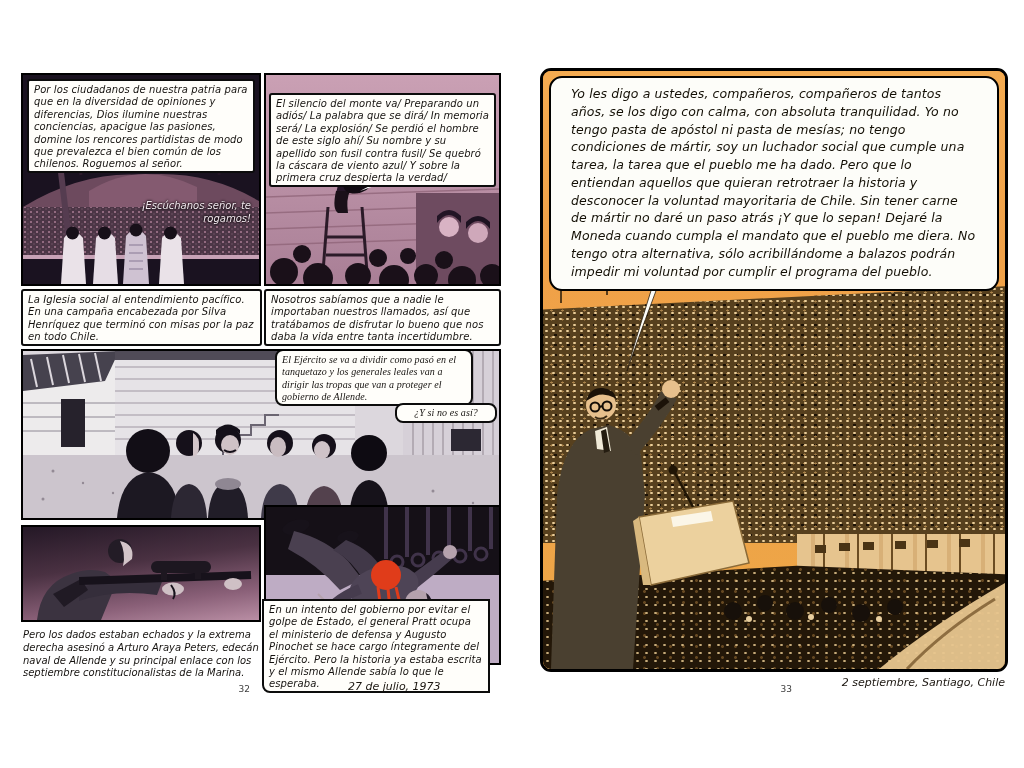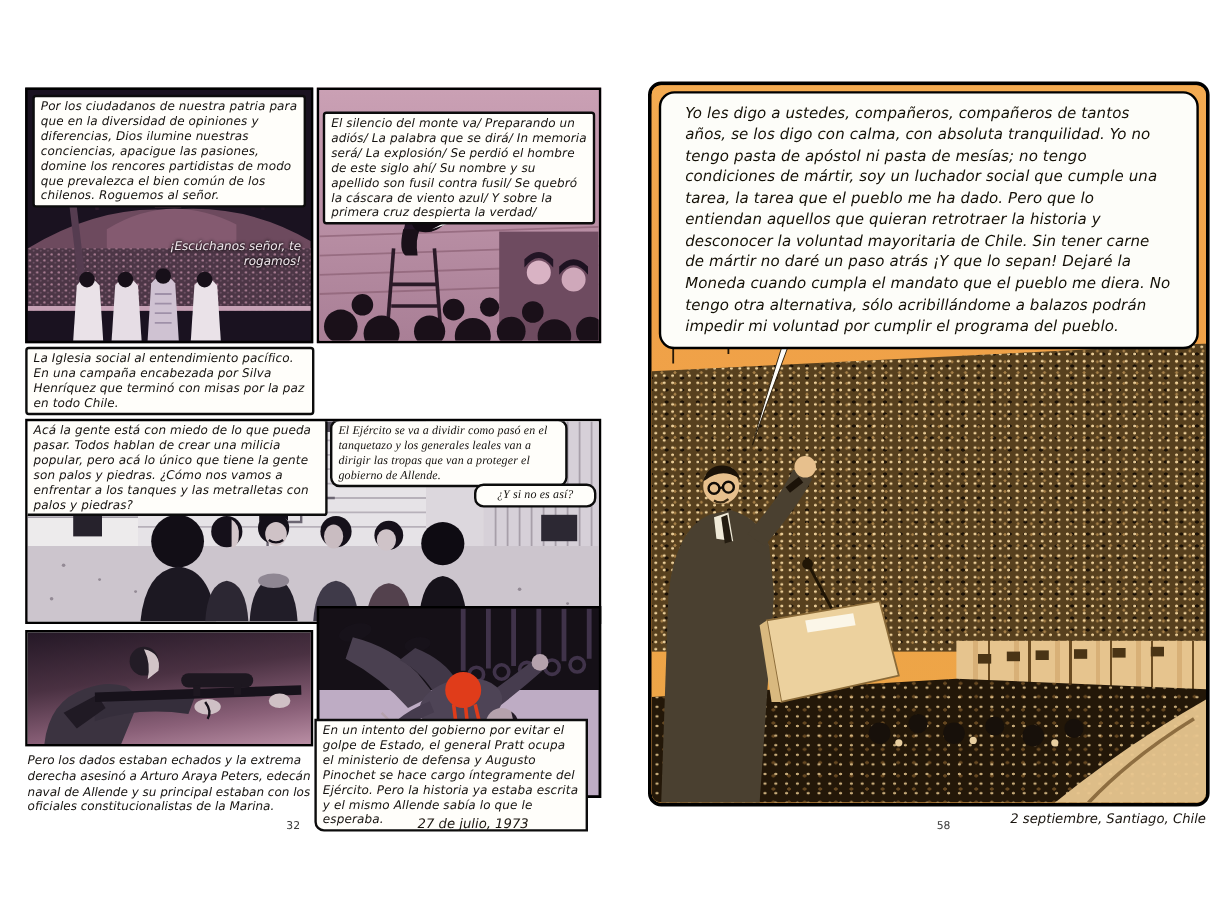--- a/index.html
+++ b/index.html
@@ -154,20 +154,21 @@
           <circle cx="196" cy="205" r="14"></circle>
         <circle cx="226" cy="201" r="12"></circle>
         <circle cx="36" cy="179" r="9"></circle>
           <circle cx="112" cy="183" r="9"></circle>
           <circle cx="142" cy="181" r="8"></circle>
         <circle cx="178" cy="185" r="9"></circle>
       </g>
     </svg>
     <div class="cap" style="left:3px;top:3px;width:227px;margin-top:15px;">El silencio del monte va/ Preparando un adiós/ La palabra que se dirá/ In memoria será/ La explosión/ Se perdió el hombre de este siglo ahí/ Su nombre y su apellido son fusil contra fusil/ Se quebró la cáscara de viento azul/ Y sobre la primera cruz despierta la verdad/</div>
   </div>
+  <div class="cap" style="left:264px;top:289px;width:237px;">Nosotros sabíamos que a nadie le importaban nuestros llamados, así que tratábamos de disfrutar lo bueno que nos daba la vida entre tanta incertidumbre.</div>
 
   <div class="panel" style="left:21px;top:349px;width:480px;height:171px;background:#dcd7dd;">
     <svg viewBox="0 0 476 167" preserveAspectRatio="none">
       <rect width="476" height="167" fill="#dcd7dd"></rect>
       <rect x="0" y="6" width="92" height="98" fill="#edebec"></rect>
       <g stroke="#8e8894" stroke-width="1">
         <line x1="0" y1="52" x2="92" y2="52"></line>
           <line x1="0" y1="66" x2="92" y2="66"></line>
           <line x1="0" y1="80" x2="92" y2="80"></line>
       </g>
@@ -227,42 +228,41 @@
       <ellipse cx="205" cy="133" rx="13" ry="6" fill="#8f8793"></ellipse>
       <circle cx="257" cy="92" r="13" fill="#15101a"></circle>
       <ellipse cx="255" cy="96" rx="8" ry="10" fill="#c9bcc1"></ellipse>
       <path d="M238 167 q2 -32 19 -34 q17 2 19 34 Z" fill="#3f3a49"></path>
       <circle cx="301" cy="95" r="12" fill="#15101a"></circle>
       <ellipse cx="299" cy="99" rx="8" ry="9" fill="#cfc3c8"></ellipse>
       <path d="M282 167 q2 -30 19 -32 q17 2 19 32 Z" fill="#53414d"></path>
       <circle cx="346" cy="102" r="18" fill="#0e0b12"></circle>
       <path d="M326 167 q2 -36 20 -38 q18 2 20 38 Z" fill="#16121a"></path>
     </svg>
-    <div class="cap" style="left:-2px;top:-2px;width:252px;">Acá la gente está con miedo de lo que pueda pasar. Todos hablan de crear una milicia popular, pero acá lo único que tiene la gente son palos y piedras. ¿Cómo nos vamos a enfrentar a los tanques y las metralletas con palos y piedras?</div>
     <div class="cap bubble-round" style="left:252px;top:-2px;width:198px;">El Ejército se va a dividir como pasó en el tanquetazo y los generales leales van a dirigir las tropas que van a proteger el gobierno de Allende.</div>
     <div class="cap bubble-round" style="left:372px;top:52px;width:102px;padding:2px 6px;text-align:center;">¿Y si no es así?</div>
   </div>
 
   <div class="panel panel-sniper" style="left:21px;top:525px;width:240px;height:97px;">
     <svg viewBox="0 0 236 93" preserveAspectRatio="none">
       <path d="M14 93 q4 -36 34 -46 q18 -7 34 -2 l12 9 l-16 39 Z" fill="#3b3340"></path>
       <circle cx="97" cy="24" r="12" fill="#231c26"></circle>
       <path d="M97 14 q15 3 12 18 l-9 7 q3 -13 -3 -25 Z" fill="#d2c4c8"></path>
       <path d="M56 62 q44 -18 84 -10 l-6 16 q-42 -6 -78 6 Z" fill="#352e3b"></path>
       <path d="M58 52 l-28 15 l11 13 l24 -17 Z" fill="#201a24"></path>
       <rect x="56" y="50" width="172" height="8" fill="#17121b" transform="rotate(-2 56 50)"></rect>
       <rect x="128" y="34" width="60" height="12" rx="6" fill="#1d1720"></rect>
       <rect x="138" y="44" width="6" height="9" fill="#1d1720"></rect>
       <rect x="172" y="43" width="6" height="9" fill="#1d1720"></rect>
       <ellipse cx="150" cy="62" rx="11" ry="6.5" fill="#cfc0c5"></ellipse>
       <ellipse cx="210" cy="57" rx="9" ry="6" fill="#cfc0c5"></ellipse>
       <path d="M148 58 q6 8 2 14" stroke="#17121b" stroke-width="2" fill="none"></path>
     </svg>
   </div>
-  <div class="cap-plain" style="left:23px;top:629px;width:240px;">Pero los dados estaban echados y la extrema derecha asesinó a Arturo Araya Peters, edecán naval de Allende y su principal estaban con los oficiales constitucionalistas de la Marina.</div>
+  <div class="cap-plain" style="left:23px;top:629px;width:240px;">Pero los dados estaban echados y la extrema derecha asesinó a Arturo Araya Peters, edecán naval de Allende y su principal enlace con los septiembre constitucionalistas de la Marina.</div>
 
   <div class="panel panel-fallen" style="left:264px;top:505px;width:237px;height:160px;">
     <svg viewBox="0 0 233 156" preserveAspectRatio="none">
       <rect width="233" height="70" fill="#151017"></rect>
       <rect y="68" width="233" height="88" fill="#beacc4"></rect>
       <g stroke="#40334a" stroke-width="4">
         <line x1="120" y1="0" x2="120" y2="52"></line>
           <line x1="141" y1="0" x2="141" y2="50"></line>
         <line x1="162" y1="0" x2="162" y2="48"></line>
           <line x1="183" y1="0" x2="183" y2="46"></line>
@@ -381,15 +381,15 @@
         <g fill="#e9cfa0">
           <circle cx="206" cy="548" r="3"></circle>
             <circle cx="268" cy="546" r="3"></circle>
             <circle cx="336" cy="548" r="3"></circle>
         </g>
       </svg>
     </div>
     <div class="speech-bubble">Yo les digo a ustedes, compañeros, compañeros de tantos años, se los digo con calma, con absoluta tranquilidad. Yo no tengo pasta de apóstol ni pasta de mesías; no tengo condiciones de mártir, soy un luchador social que cumple una tarea, la tarea que el pueblo me ha dado. Pero que lo entiendan aquellos que quieran retrotraer la historia y desconocer la voluntad mayoritaria de Chile. Sin tener carne de mártir no daré un paso atrás ¡Y que lo sepan! Dejaré la Moneda cuando cumpla el mandato que el pueblo me diera. No tengo otra alternativa, sólo acribillándome a balazos podrán impedir mi voluntad por cumplir el programa del pueblo.</div>
   </div>
   <div class="handdate" style="left:795px;top:676px;width:210px;text-align:right;">2 septiembre, Santiago, Chile</div>
-  <div class="pagenum" style="left:756px;top:684px;width:36px;">58</div>
+  <div class="pagenum" style="left:756px;top:684px;width:36px;">33</div>
 
 </div>
 
 </body></html>

